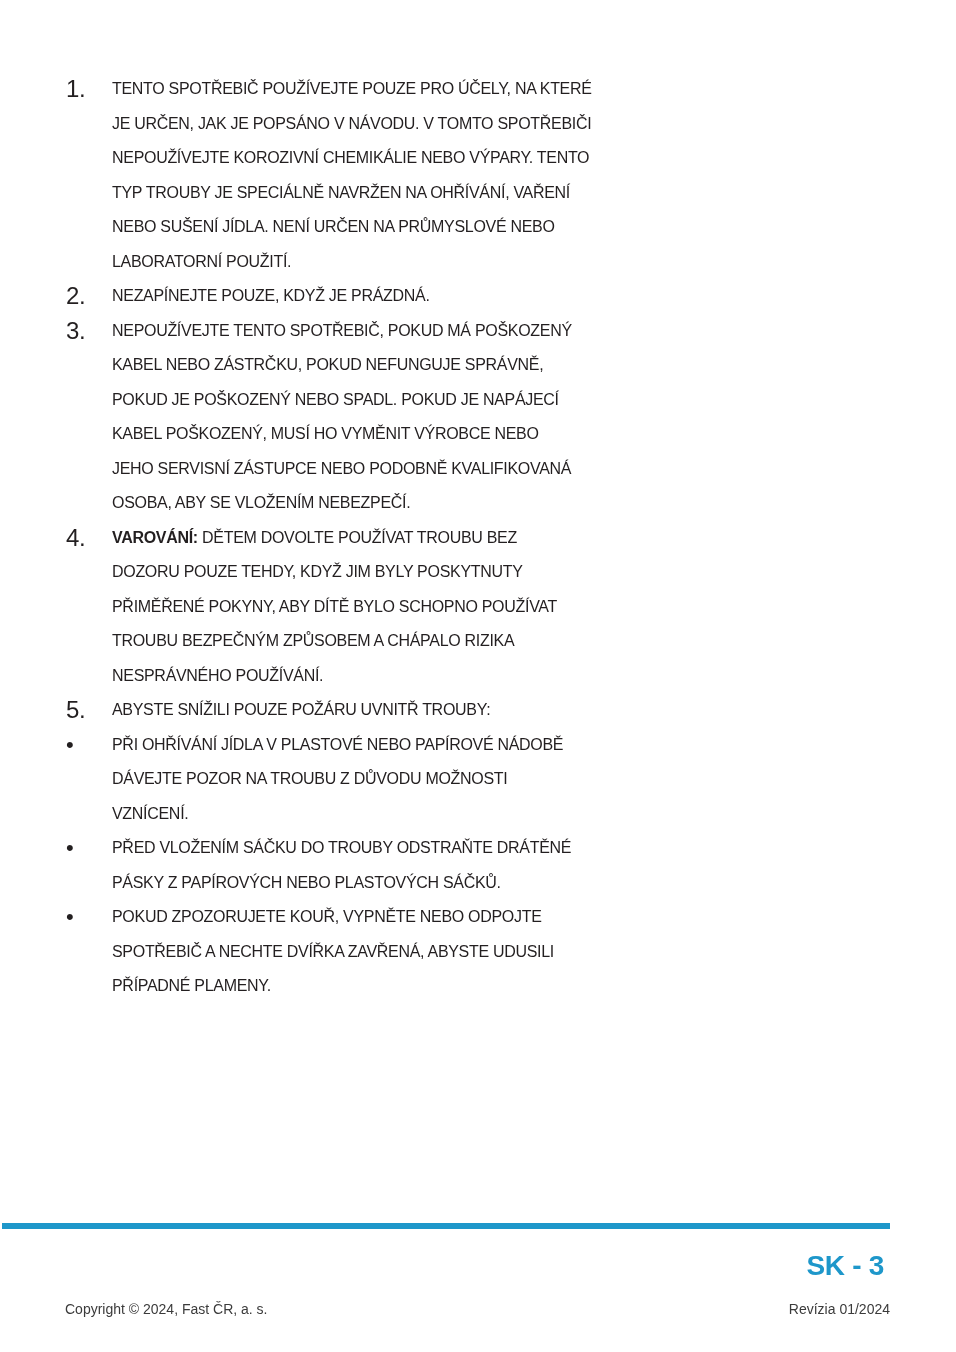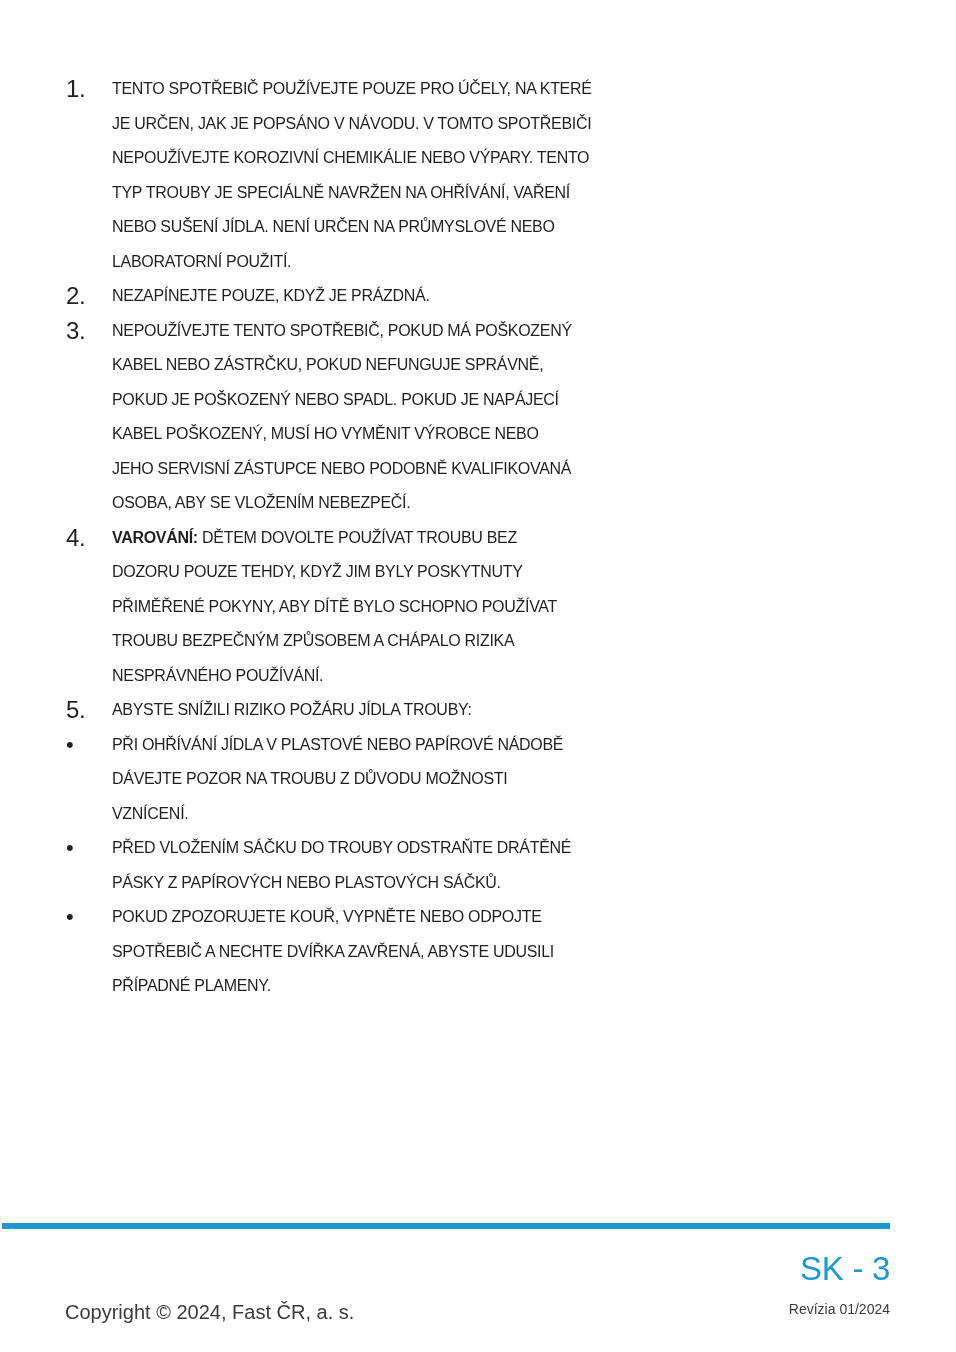--- a/index.html
+++ b/index.html
@@ -54,31 +54,31 @@
     position: absolute;
     left: 2px;
     top: 1223px;
     width: 888px;
     height: 6px;
     background: #1e97ca;
   }
   .page-label {
     position: absolute;
     top: 1250px;
-    right: 66px;
-    font-size: 33px;
-    font-weight: normal;
+    right: 72px;
+    font-size: 28px;
+    font-weight: bold;
     color: #1e97ca;
     letter-spacing: -0.3px;
   }
   .footer-copyright {
     position: absolute;
     left: 65px;
     top: 1301px;
-    font-size: 20px;
+    font-size: 14px;
     color: #3b3b3b;
   }
   .footer-revision {
     position: absolute;
     right: 66px;
     top: 1301px;
     font-size: 14px;
     color: #3b3b3b;
   }
 </style>
@@ -118,21 +118,21 @@
       <div class="marker">4.</div>
       <div class="itext"><span class="lead">VAROVÁNÍ:</span><span> DĚTEM DOVOLTE POUŽÍVAT TROUBU BEZ
 DOZORU POUZE TEHDY, KDYŽ JIM BYLY POSKYTNUTY
 PŘIMĚŘENÉ POKYNY, ABY DÍTĚ BYLO SCHOPNO POUŽÍVAT
 TROUBU BEZPEČNÝM ZPŮSOBEM A CHÁPALO RIZIKA
 NESPRÁVNÉHO POUŽÍVÁNÍ.</span></div>
     </div>
 
     <div class="row">
       <div class="marker">5.</div>
-      <div class="itext"><span class="lead"></span><span>ABYSTE SNÍŽILI RIZIKO POŽÁRU JÍDLA TROUBY:</span></div>
+      <div class="itext"><span class="lead"></span><span>ABYSTE SNÍŽILI POUZE POŽÁRU UVNITŘ TROUBY:</span></div>
     </div>
 
     <div class="row">
       <div class="marker bullet">•</div>
       <div class="itext"><span>PŘI OHŘÍVÁNÍ JÍDLA V PLASTOVÉ NEBO PAPÍROVÉ NÁDOBĚ
 DÁVEJTE POZOR NA TROUBU Z DŮVODU MOŽNOSTI
 VZNÍCENÍ.</span></div>
     </div>
 
     <div class="row">

